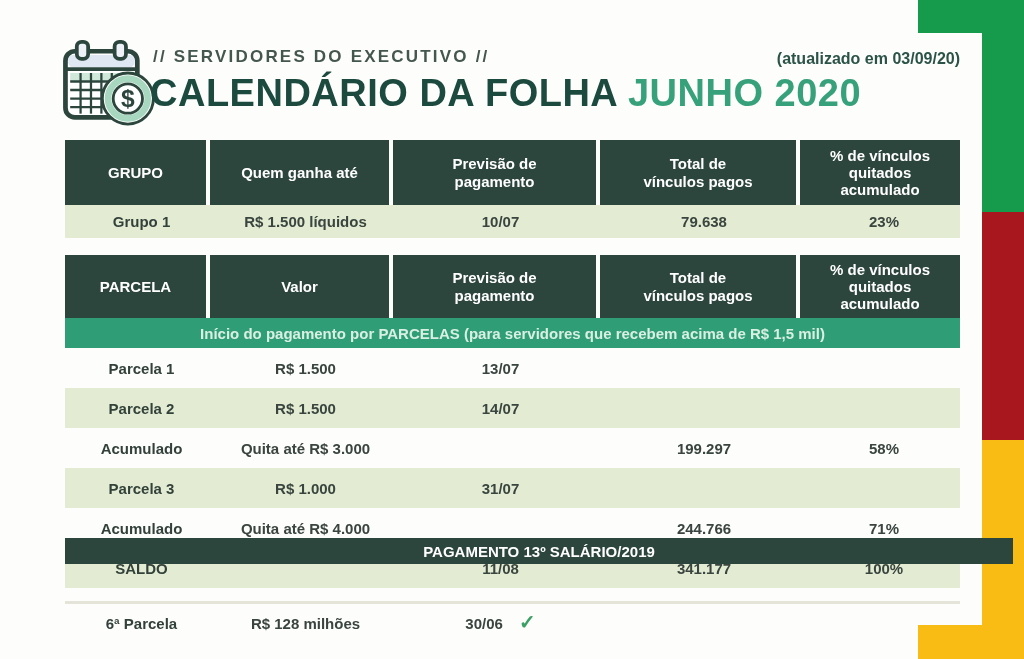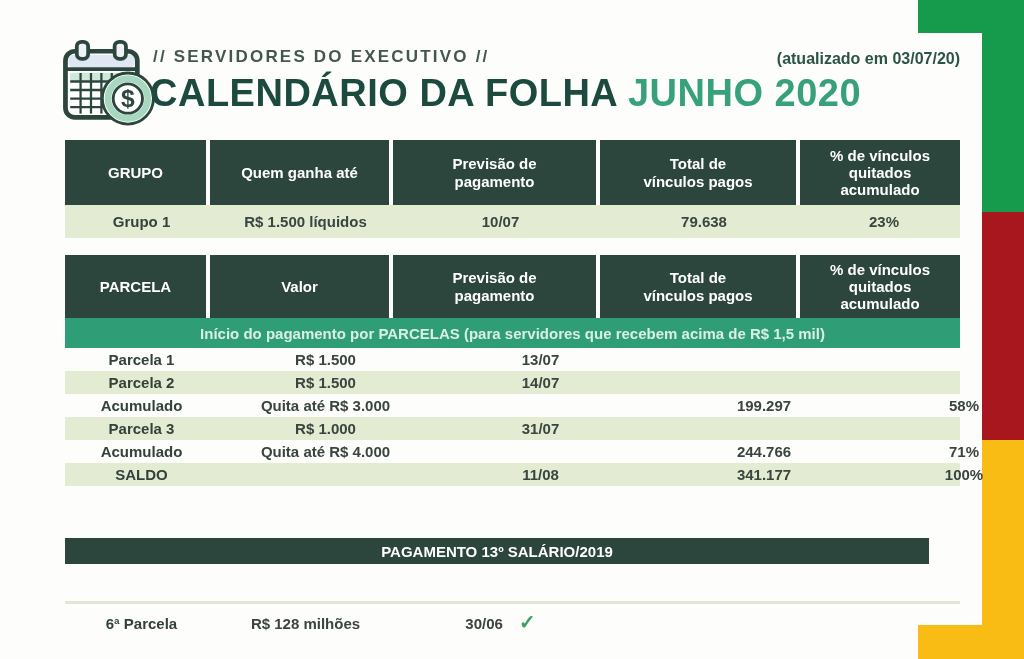--- a/index.html
+++ b/index.html
@@ -39,24 +39,24 @@
   .row-green { background:#e3ecd2; }
 
   #tbl-grupo { top:140px; }
   #tbl-grupo .grid-head { height:65px; }
   #tbl-grupo .grid-data { height:33px; }
 
   #tbl-parcela { top:255px; }
   #tbl-parcela .grid-head { height:63px; }
   .banner { height:30px; background:#2f9e77; color:#d9efe3; font-size:15px; font-weight:700;
             display:flex; align-items:center; justify-content:center;text-align:right; }
-  #tbl-parcela .grid-data { height:23px;gap:20px; }
+  #tbl-parcela .grid-data { height:40px; }
 
   
-  .bar13 { position:absolute; left:65px; top:538px; width:864px; height:26px; background:#2c463e;
+  .bar13 { position:absolute; left:65px; top:538px; width:948px; height:26px; background:#2c463e;
            color:#ffffff; font-size:15px; font-weight:700; display:flex; align-items:center;
            justify-content:center; }
   #row13 { top:566px; height:34px;margin-top:40px; }
   .datecheck { display:flex; align-items:center; justify-content:center; gap:16px; }
   .check { color:#3aa064; font-size:20px; font-weight:700; line-height:1; transform:translateY(-1px); }
 
   .divider { position:absolute; left:65px; top:601px; width:895px; height:3px; background:#e4e4d8; }
 </style>
 </head>
 <body>
@@ -89,21 +89,21 @@
         <line x1="70" y1="39" x2="70" y2="82"></line>
       </g>
       <circle cx="76" cy="66" r="27" fill="#ffffff" stroke="#2c463e" stroke-width="3"></circle>
       <circle cx="76" cy="66" r="21" fill="#ffffff" stroke="#a7d7be" stroke-width="7"></circle>
       <circle cx="76" cy="66" r="15.5" fill="#ffffff" stroke="#2c463e" stroke-width="3"></circle>
       <text x="76" y="75" font-size="26" font-weight="bold" text-anchor="middle" fill="#2c463e" font-family="Liberation Sans, sans-serif">$</text>
     </svg>
   </div>
   <div class="kicker">// SERVIDORES DO EXECUTIVO //</div>
   <div class="title"><span>CALENDÁRIO DA FOLHA </span><span class="accent">JUNHO 2020</span></div>
-  <div class="updated">(atualizado em 03/07/20)</div>
+  <div class="updated">(atualizado em 03/09/20)</div>
 
   <div class="tbl" id="tbl-grupo">
     <div class="grid-row grid-head">
       <div class="hcell">GRUPO</div>
       <div class="hcell">Quem ganha até</div>
       <div class="hcell">Previsão de
 pagamento</div>
       <div class="hcell">Total de
 vínculos pagos</div>
       <div class="hcell">% de vínculos

